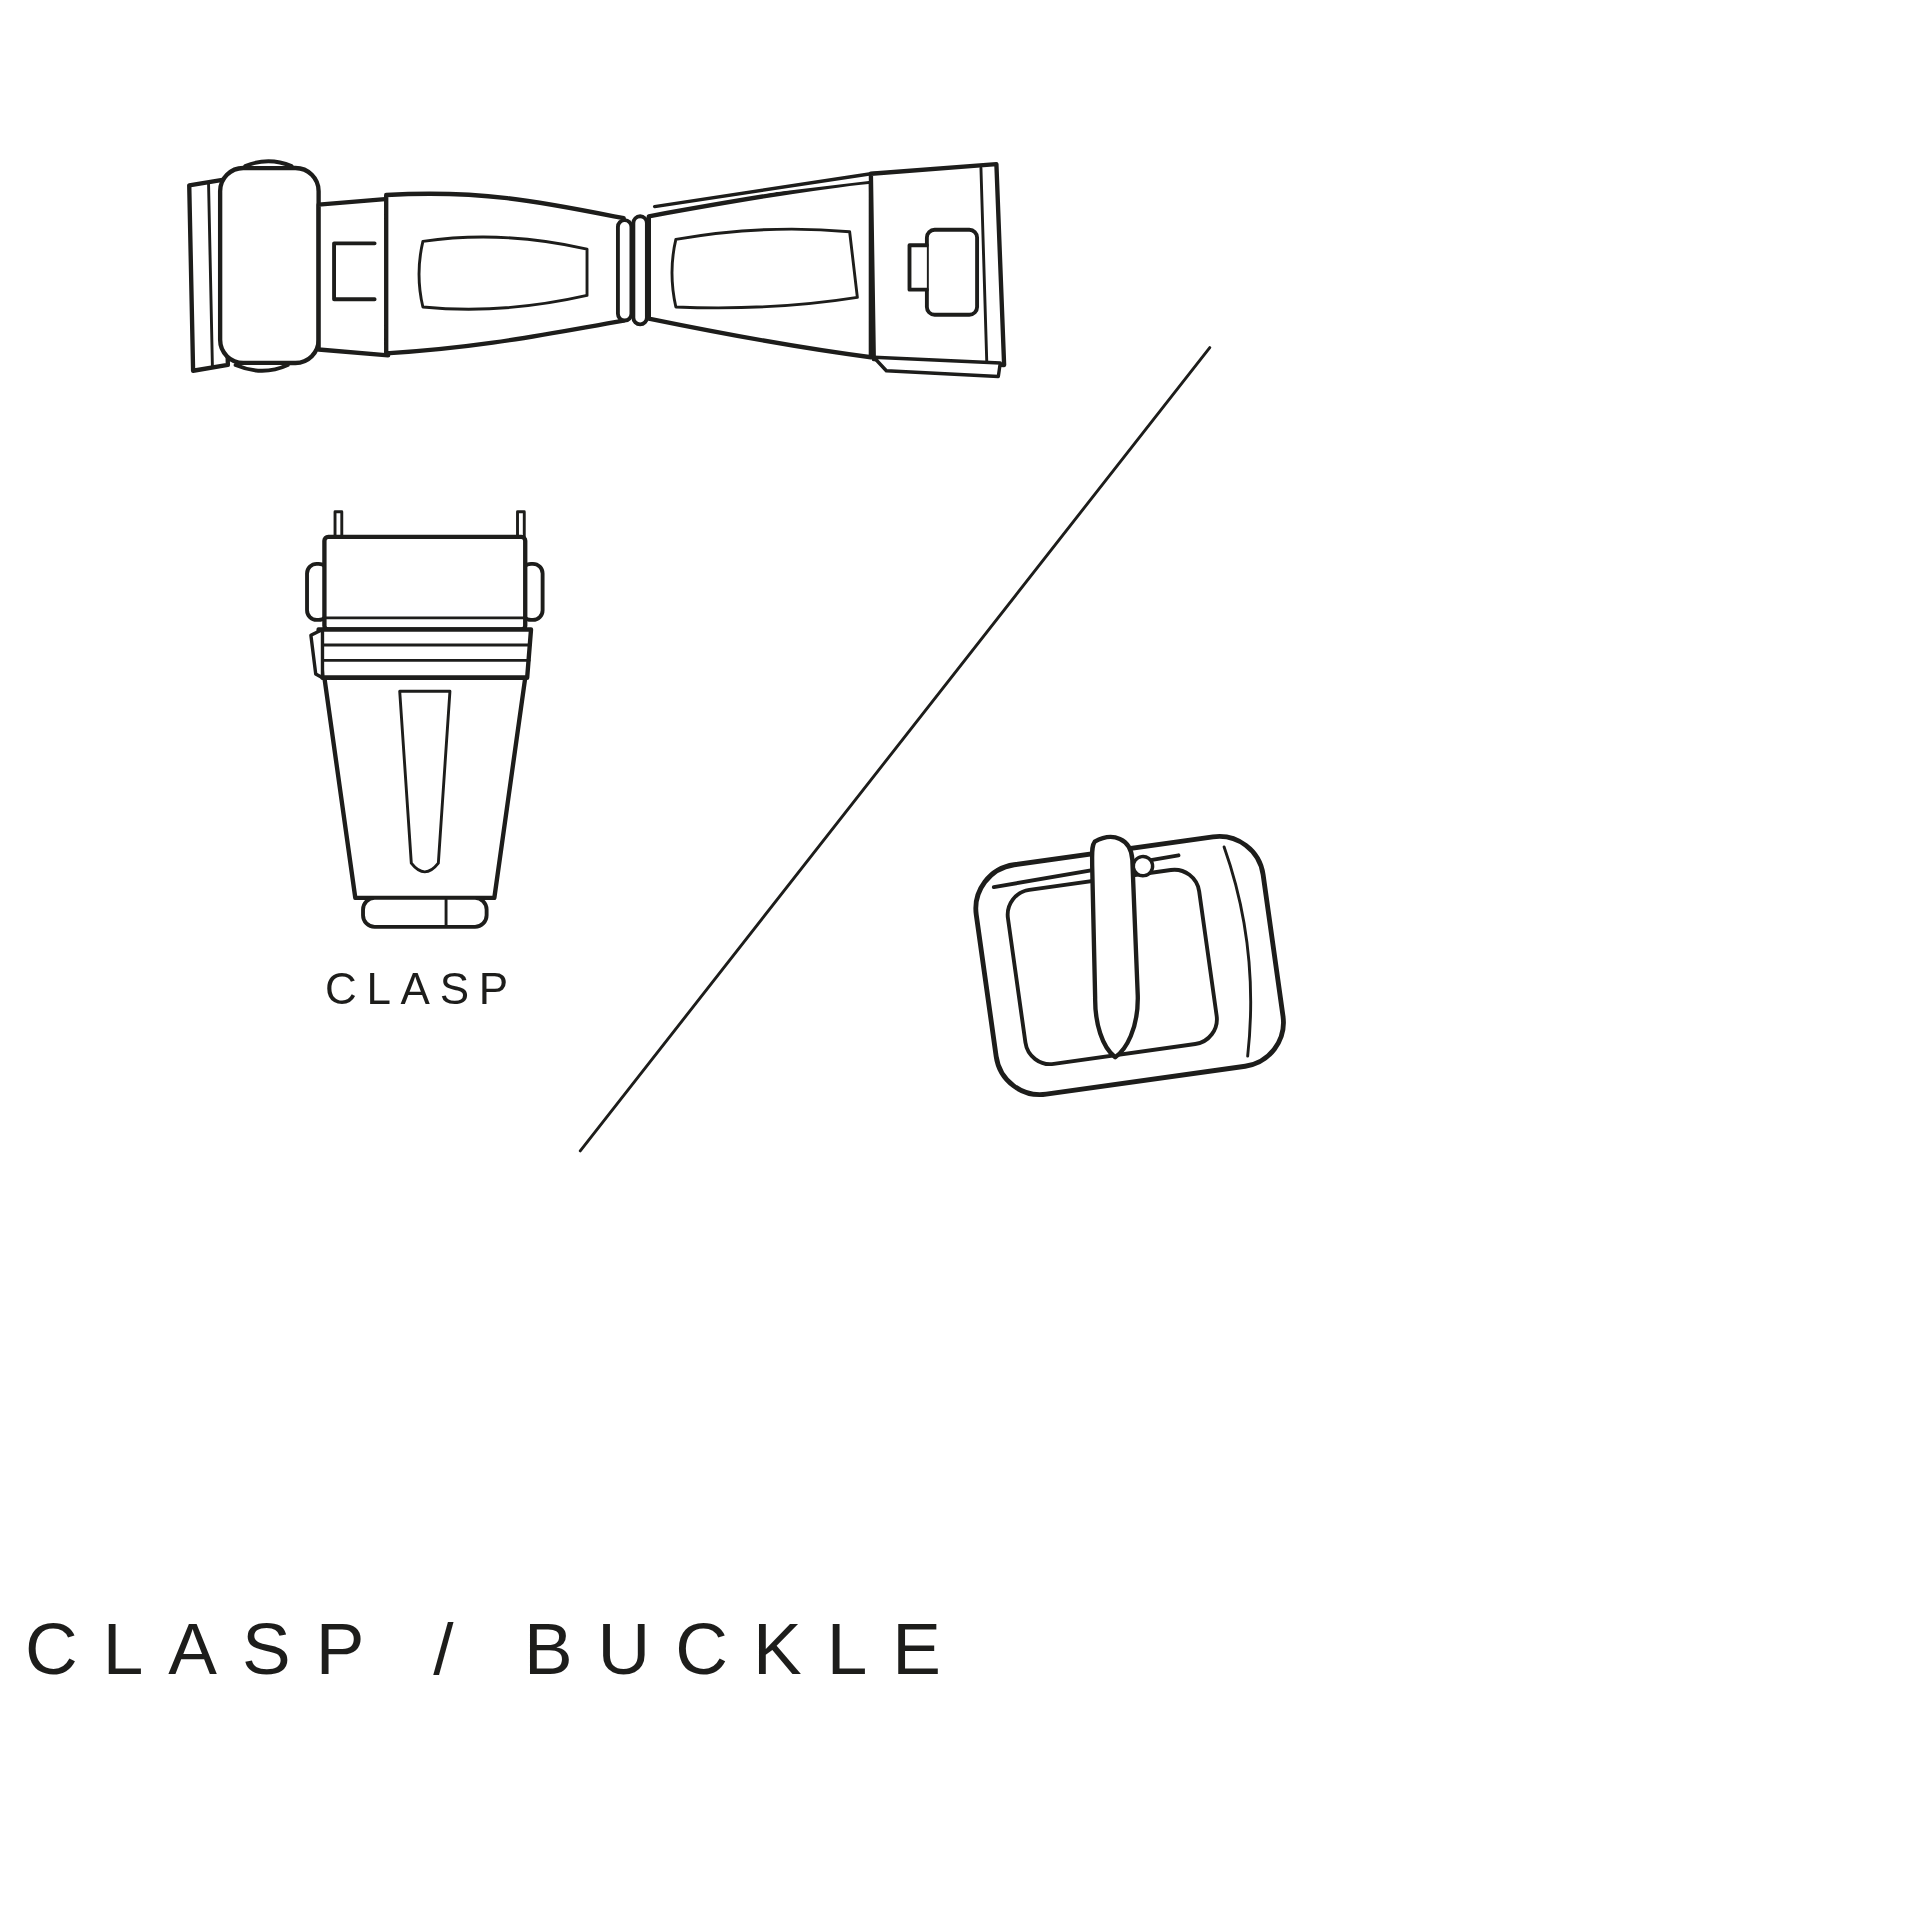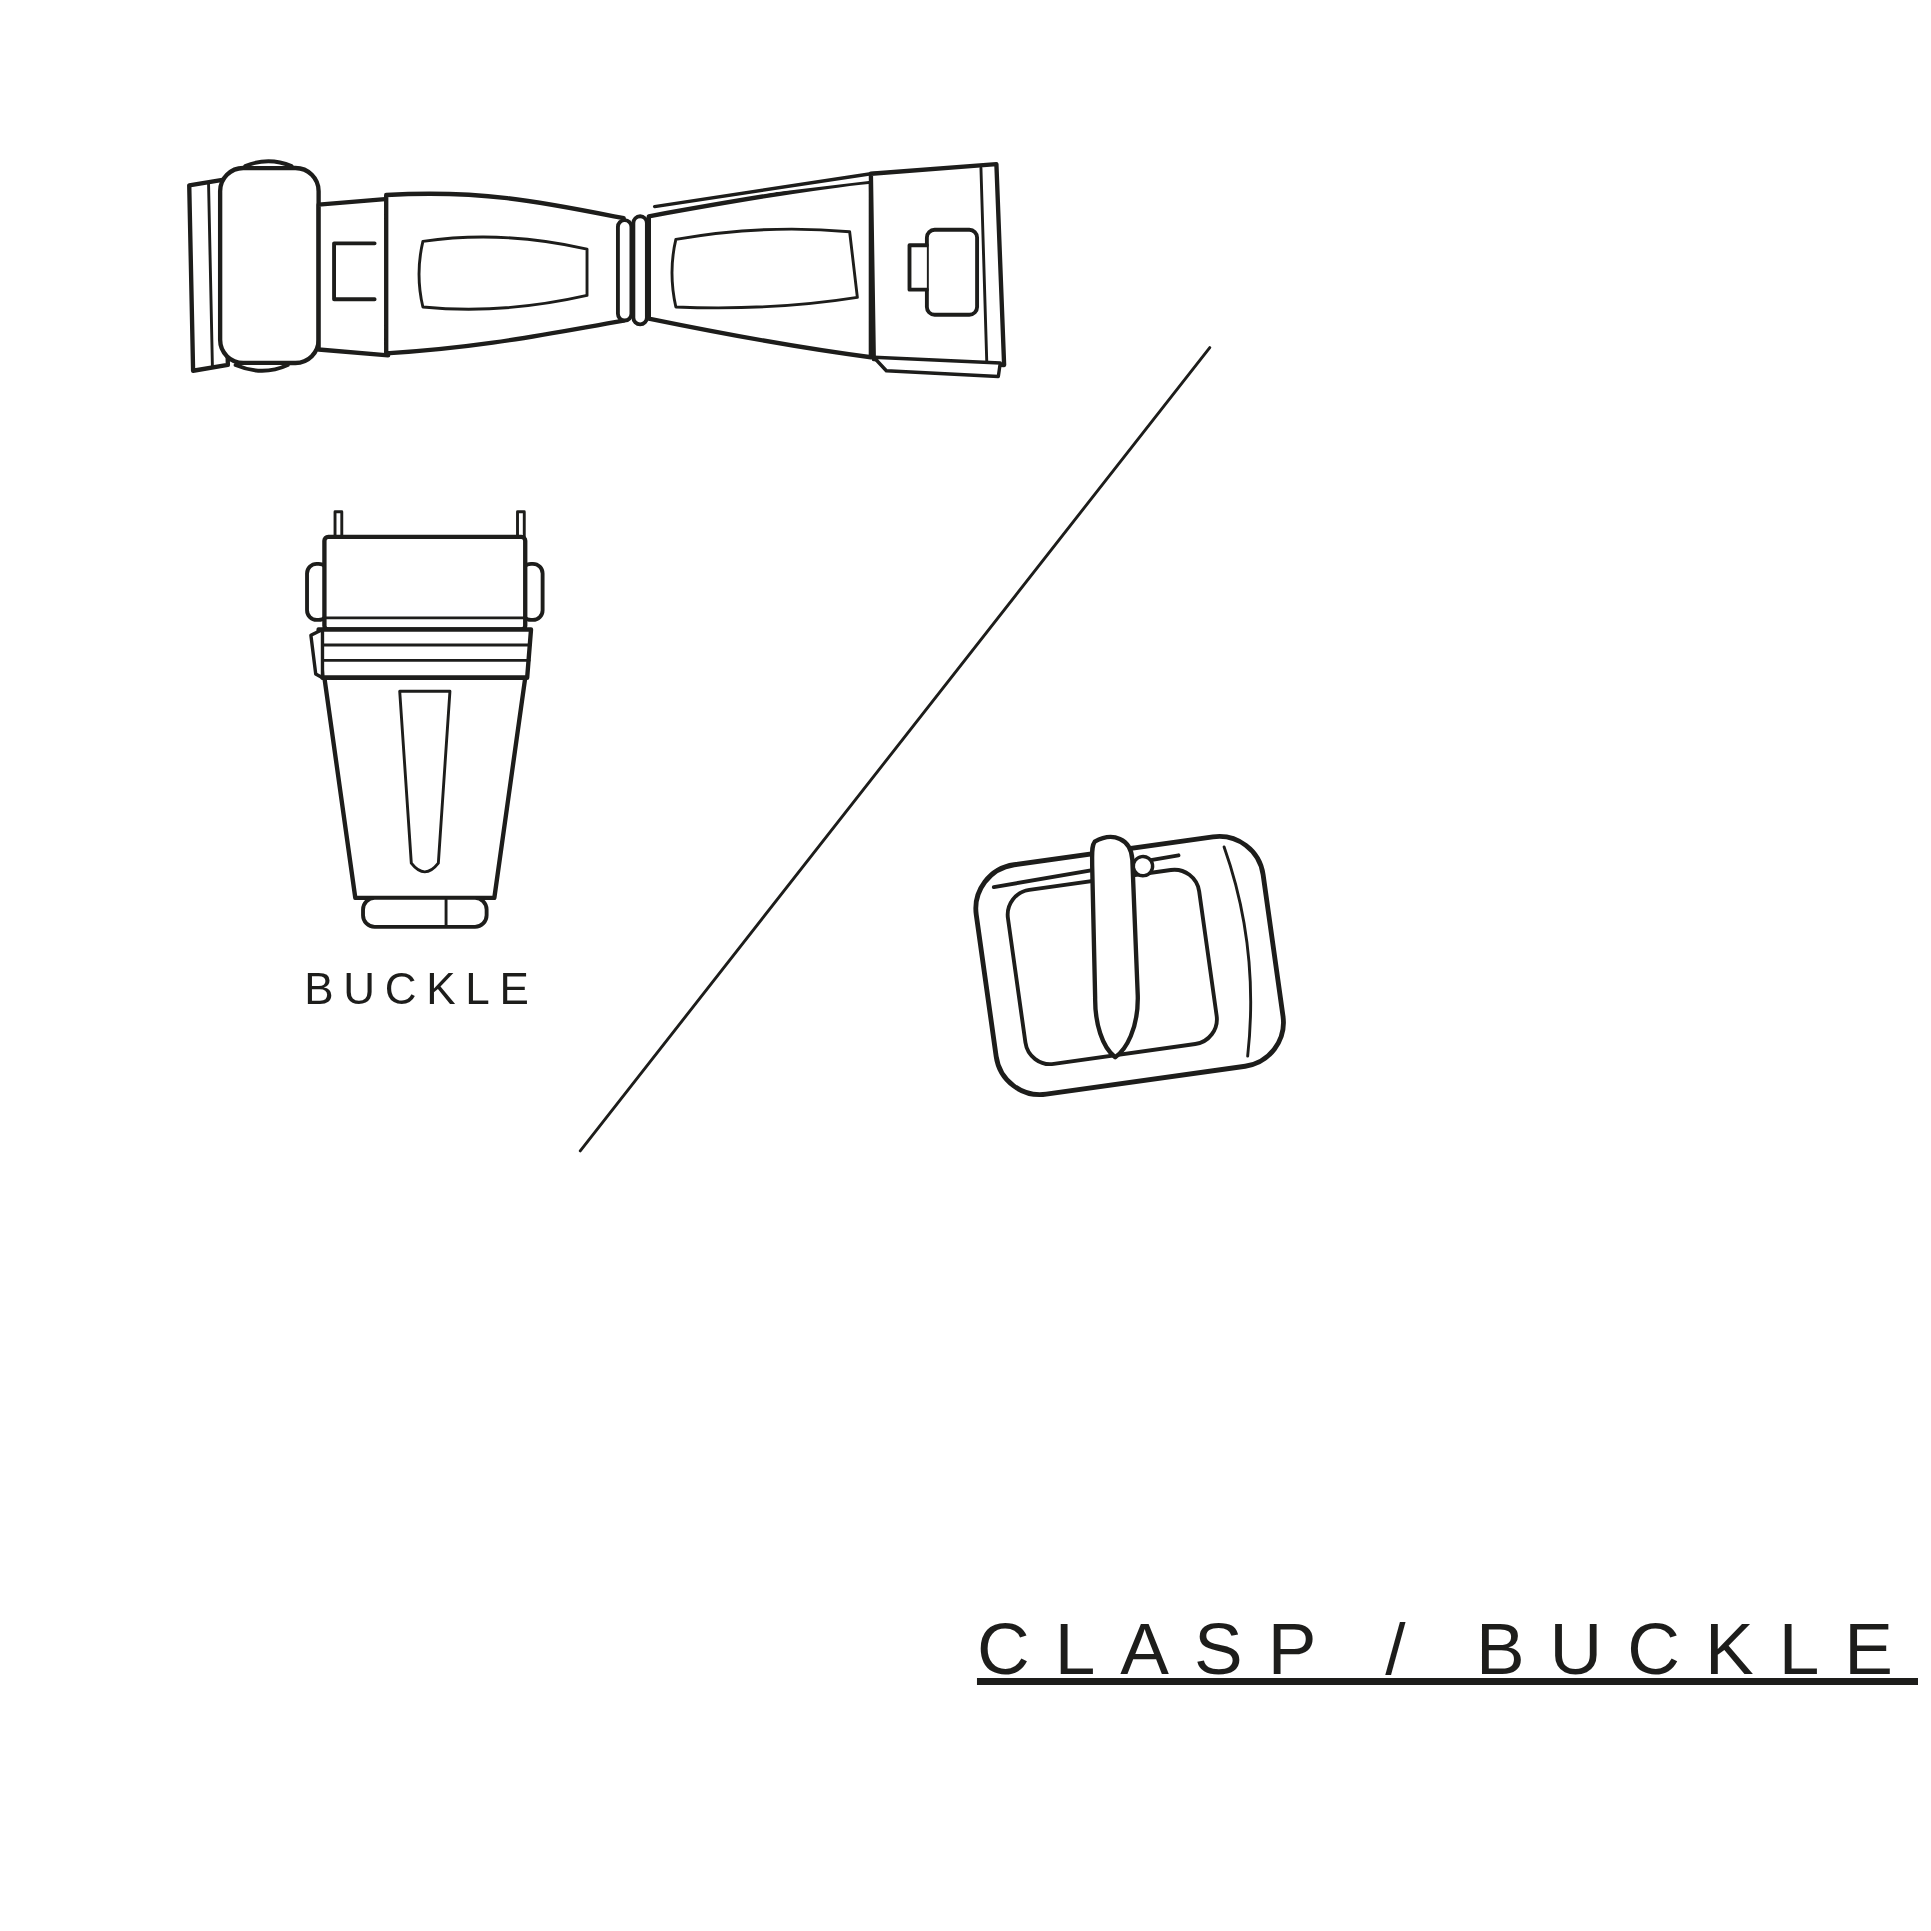--- a/index.html
+++ b/index.html
@@ -18,24 +18,23 @@
   }
   .label {
     position:absolute; color:var(--ink);
     font-weight:400; letter-spacing:9.7px; padding-left:9.7px;
     font-size:44px; text-align:center; white-space:nowrap;
   }
   .label-open   { top:398px; left:290px; width:687px; }
   .label-closed { top:964px; left:127px; width:579px; }
   .page-title {
     position:absolute; top:1607px; left:0; width:1918px;
-    text-align:right; color:var(--ink);
+    text-align:left; color:var(--ink);
     font-size:73px; font-weight:400; letter-spacing:25px; padding-left:25px;
     white-space:nowrap;
-    text-decoration:underline;
   }
 </style>
 </head>
 <body>
 
 <div class="canvas">
 
   <svg class="diagram" width="1931" height="1931" viewBox="0 0 2000 2000" fill="none" stroke="currentColor" stroke-linecap="round" stroke-linejoin="round">
 
     <g stroke-width="4.5" fill="#ffffff">
@@ -103,18 +102,18 @@
 
       <line x1="1042" y1="900" x2="1236" y2="894" stroke-width="4"></line>
 
       <circle cx="1198" cy="900" r="10" stroke-width="3.5"></circle>
 
       <path d="M1152,868 C1172,860 1190,870 1188,892 L1174,1032 C1170,1066 1154,1086 1142,1092 C1130,1080 1126,1054 1130,1028 L1146,892 C1148,878 1148,872 1152,868 Z" stroke-width="4.5"></path>
     </g>
   </svg>
 
 
-  <div class="label label-closed">BUCKLE</div>
+  <div class="label label-closed">CLASP</div>
 
   <div class="page-title">CLASP / BUCKLE</div>
 
 </div>
 
 
 </body></html>

